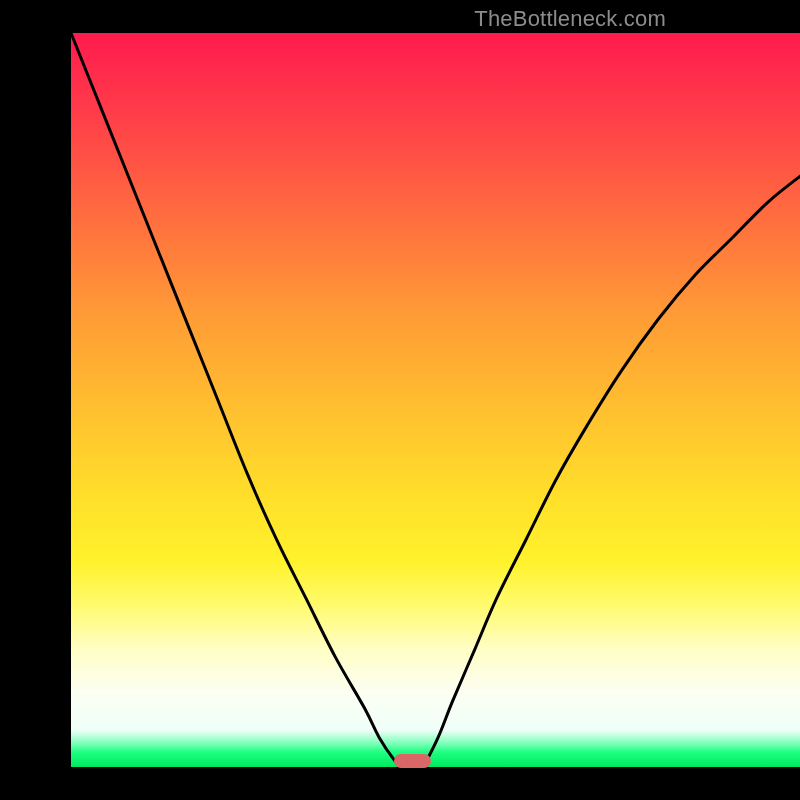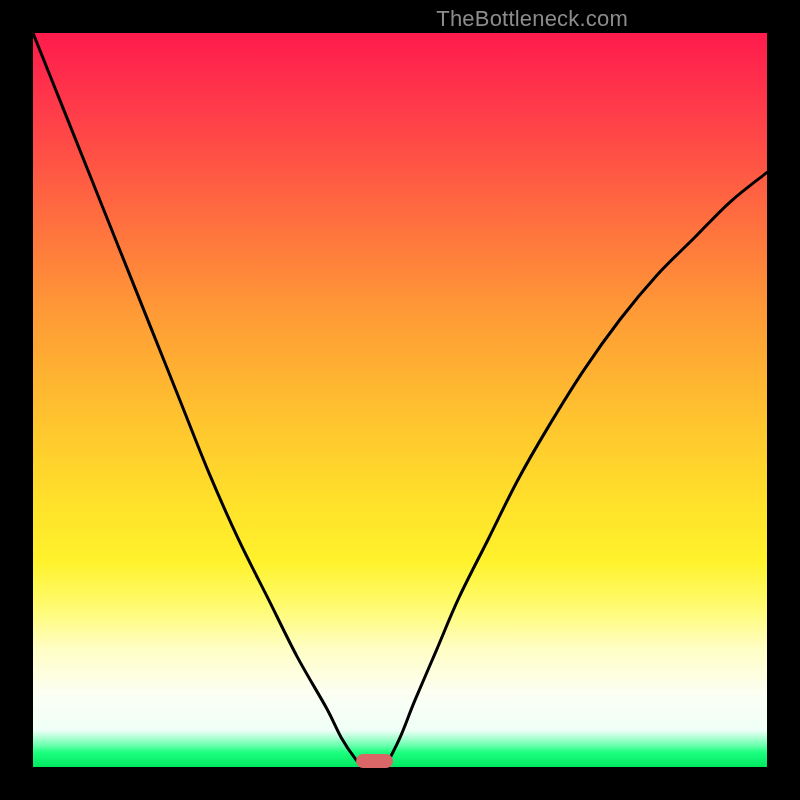--- a/index.html
+++ b/index.html
@@ -9,20 +9,21 @@
     height: 800px;
     overflow: hidden;
     background: #000;
     font-family: Arial, Helvetica, sans-serif;
   }
   .frame {
     position: relative;
     width: 640px;
     height: 800px;
     background: #000;
+    margin-left: 38px;
   }
   .plot-area {
     position: absolute;
     left: 33px;
     top: 33px;
     width: 734px;
     height: 734px;
     
     background: linear-gradient(to bottom,
       #ff1b4d 0%,

